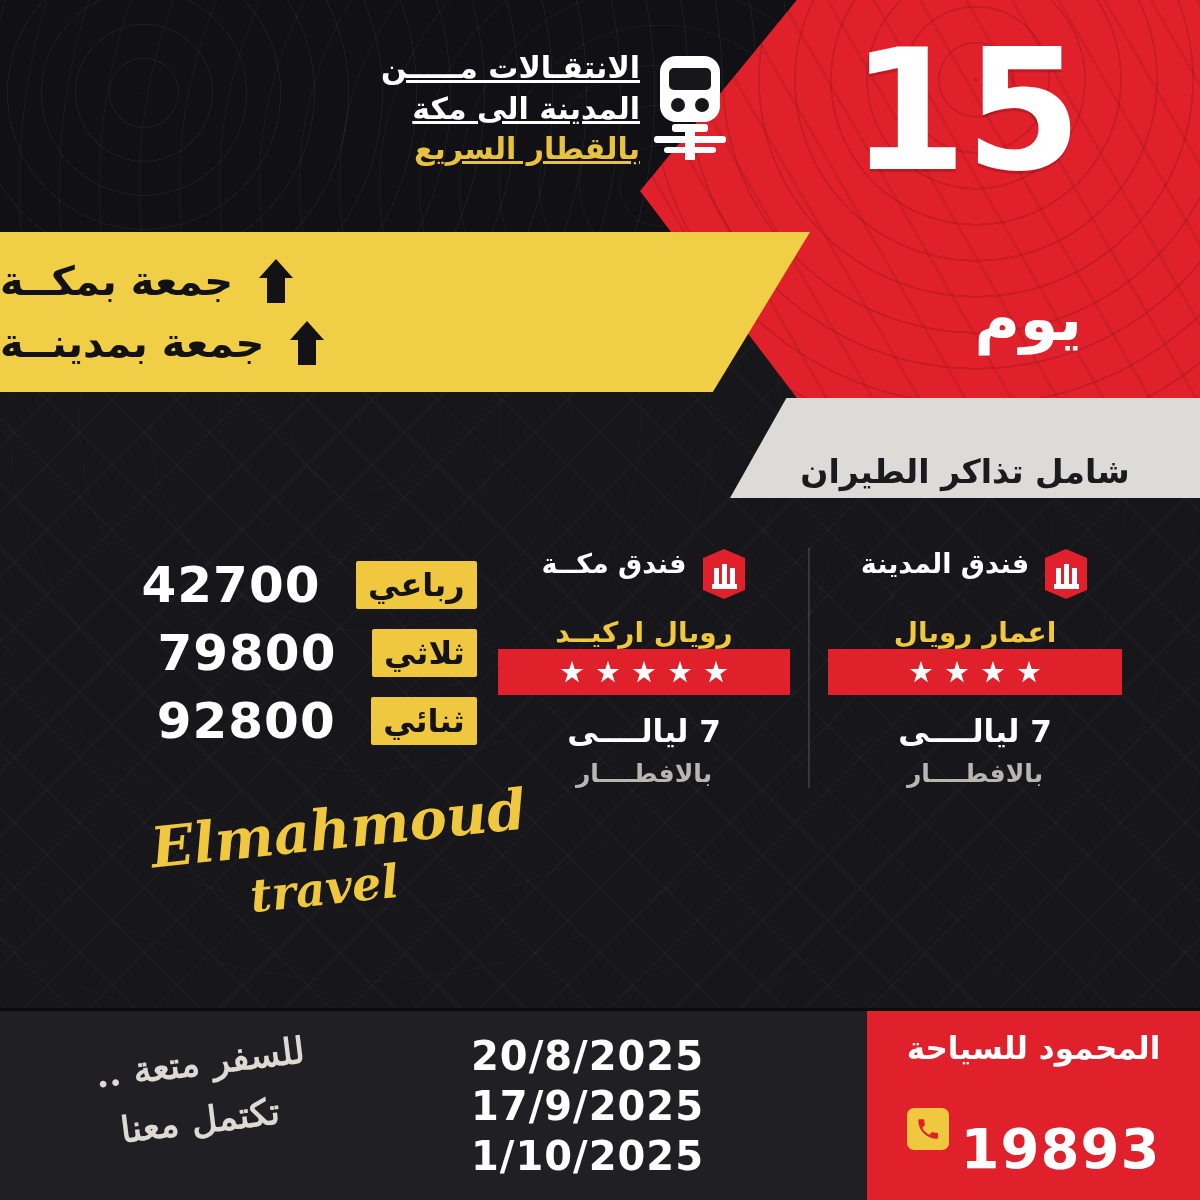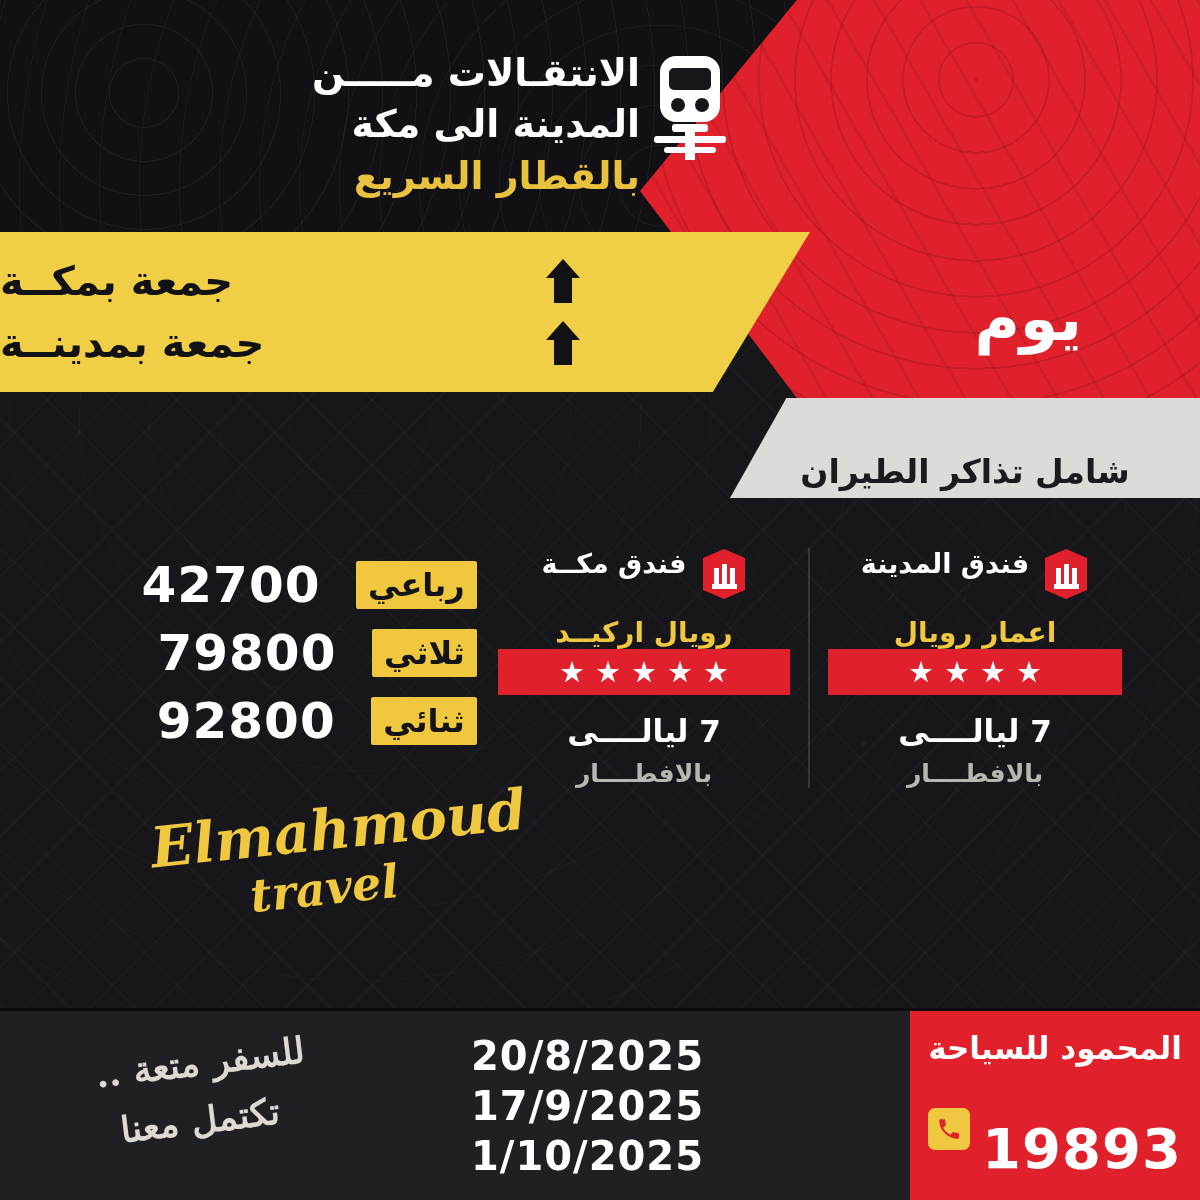--- a/index.html
+++ b/index.html
@@ -67,41 +67,41 @@
   .days-word {
     position: absolute; top: 282px; right: 118px;
     color: #fff; font-size: 62px; font-weight: 800;
   }
 
   .headline {
     position: absolute; top: 48px; right: 560px;
     text-align: right; direction: rtl;
   }
   .headline .line {
-    color: #fff; font-size: 38px; font-weight: 800; line-height: 1.35;
-    letter-spacing: 1px; white-space: nowrap;
+    color: #fff; font-size: 30px; font-weight: 800; line-height: 1.35;
+    letter-spacing: 1px; white-space: nowrap; text-decoration: underline;
   }
   .headline .line.accent { color: #e8c13f; }
 
   .train-icon {
     position: absolute; top: 50px; right: 462px;
     width: 96px; height: 116px;
   }
 
   
   .yellow-band {
     position: absolute; top: 232px; left: 0;
     width: 810px; height: 160px;
     background: #f0ce45;
     clip-path: polygon(0 0, 100% 0, 88% 100%, 0 100%);
     display: flex; flex-direction: column; justify-content: center;
     padding-right: 0;
   }
   .yb-row {
-    display: flex; align-items: center; justify-content: space-between;
+    display: flex; align-items: center; justify-content: flex-end;
     gap: 26px; padding-right: 230px; height: 62px;
   }
   .yb-row .txt {
     color: #121114; font-size: 40px; font-weight: 800; letter-spacing: 2px;
     white-space: nowrap;
   }
   .arrow-up {
     width: 34px; height: 44px; position: relative; flex: none;
   }
   .arrow-up::before {
@@ -188,21 +188,21 @@
   .brand-script .b1 { font-size: 56px; font-weight: 700; display: block; transform: rotate(-6deg); }
   .brand-script .b2 { font-size: 46px; font-weight: 700; display: block; transform: rotate(-6deg) translateX(-14px); margin-top: 8px; }
 
   
   .footer {
     position: absolute; bottom: 0; left: 0; right: 0; height: 192px;
     background: #201f23;
     border-top: 3px solid #0d0c10;
   }
   .footer-red {
-    position: absolute; right: 0; top: 0; bottom: 0; width: 290px;
+    position: absolute; right: 0; top: 0; bottom: 0; width: 333px;
     background: #e0202a;
     display: flex; flex-direction: column; align-items: center; justify-content: center;
     gap: 10px;
   }
   .footer-red .agency {
     color: #fff; font-size: 31px; font-weight: 800;
   }
   .hotline {
     display: flex; align-items: center; gap: 12px; direction: ltr;
   }
@@ -236,20 +236,21 @@
 <body>
 
 <div id="poster">
   <div class="bg-pattern"></div>
 
   <div class="top-band">
     <div class="ornate"></div>
   </div>
 
   <div class="red-wedge"></div>
+  <div class="big-number">15</div>
   <div class="days-word">يوم</div>
 
   <div class="headline">
     <div class="line">الانتقـالات مـــــن</div>
     <div class="line">المدينة الى مكة</div>
     <div class="line accent">بالقطار السريع</div>
   </div>
 
   <svg class="train-icon" viewBox="0 0 96 116">
     <rect x="18" y="6" width="60" height="66" rx="16" fill="#ffffff"></rect>

